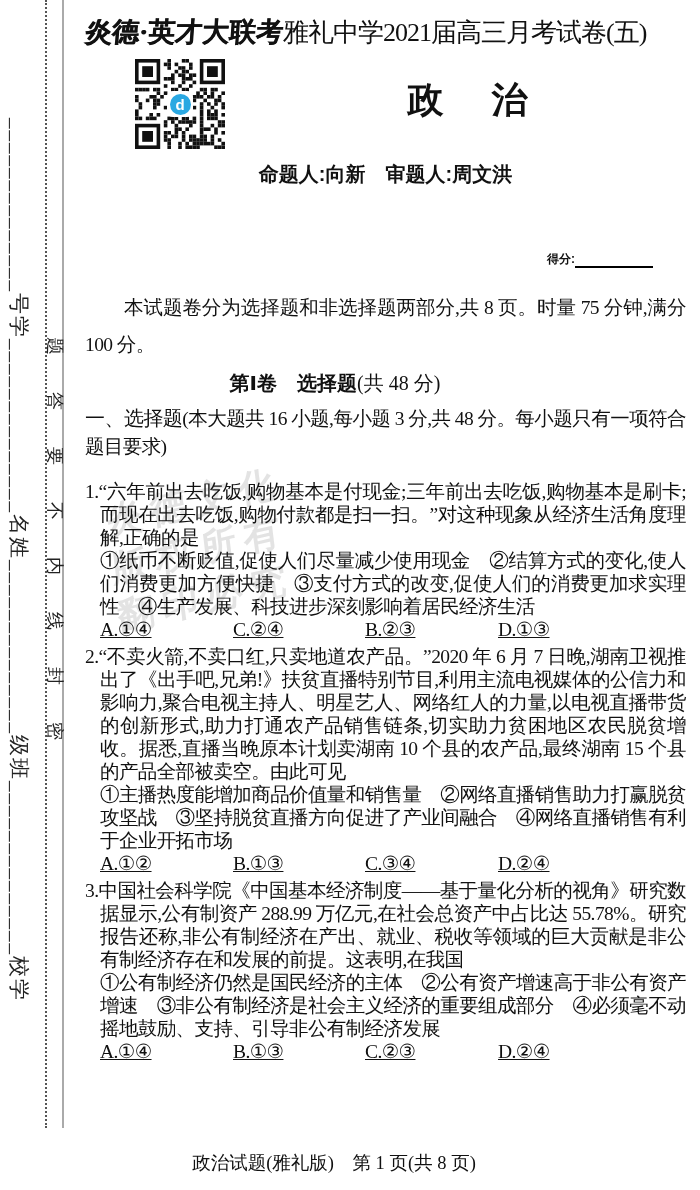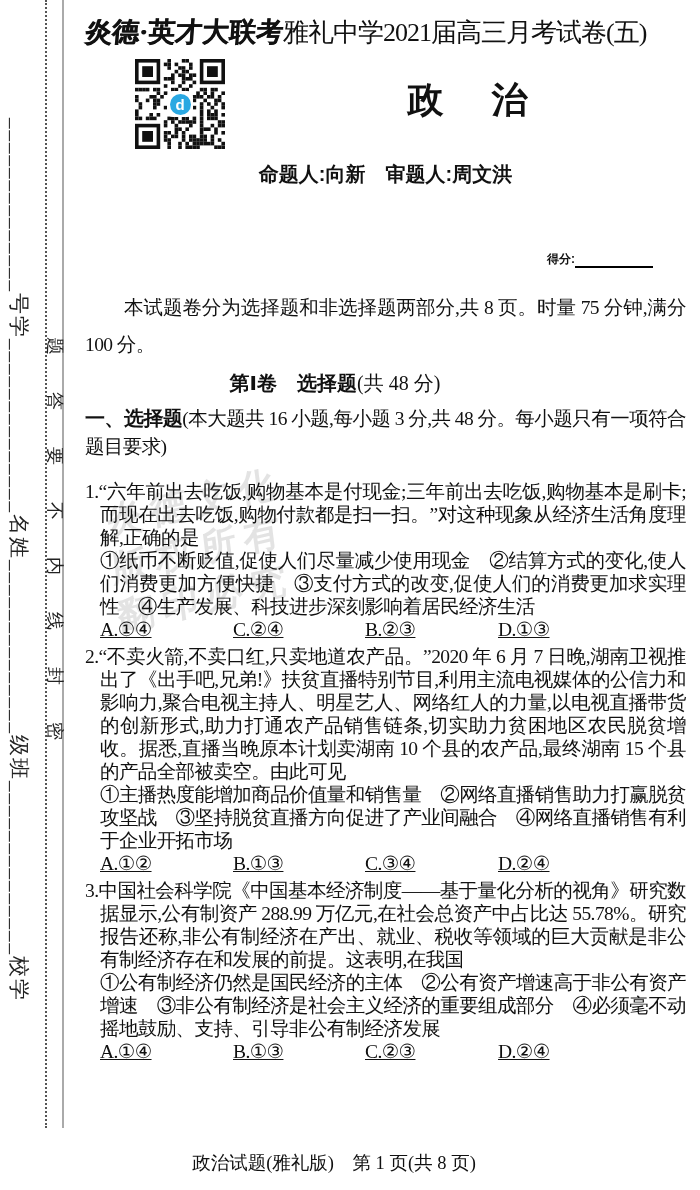--- a/index.html
+++ b/index.html
@@ -51,21 +51,21 @@
 
   
   .content{position:absolute;left:85px;top:289px;width:601px;z-index:1;}
   .intro{margin:0;font-size:19.5px;line-height:37px;letter-spacing:-0.6px;
          text-indent:39px;text-align:justify;}
   .part1{margin:5px 0 0;font-weight:normal;text-align:center;padding-right:101px;
          font-size:20px;line-height:30px;}
   .part1 .p1-title{font-family:"Liberation Sans","DejaVu Sans",sans-serif;font-weight:bold;}
   .sec{margin-top:7px;font-size:19.5px;line-height:27.5px;letter-spacing:-0.6px;text-align:justify;}
   .sec .sec-label{font-family:"Liberation Sans","DejaVu Sans",sans-serif;
-                  font-weight:bold;font-size:20px;}
+                  font-weight:normal;font-size:20px;}
   .question{margin-top:4px;padding-left:15px;font-size:19.5px;line-height:23px;
             letter-spacing:-0.6px;text-align:justify;}
   .stem{margin:0;text-indent:-15px;}
   .opts{margin:0;}
   .answers{display:grid;grid-template-columns:133px 132px 133px auto;margin:0;text-decoration:underline;}
 
   
   .footer{position:absolute;left:0;top:1150px;width:700px;text-align:center;
           padding-right:32px;box-sizing:border-box;font-size:18.5px;z-index:2;}
 </style>

